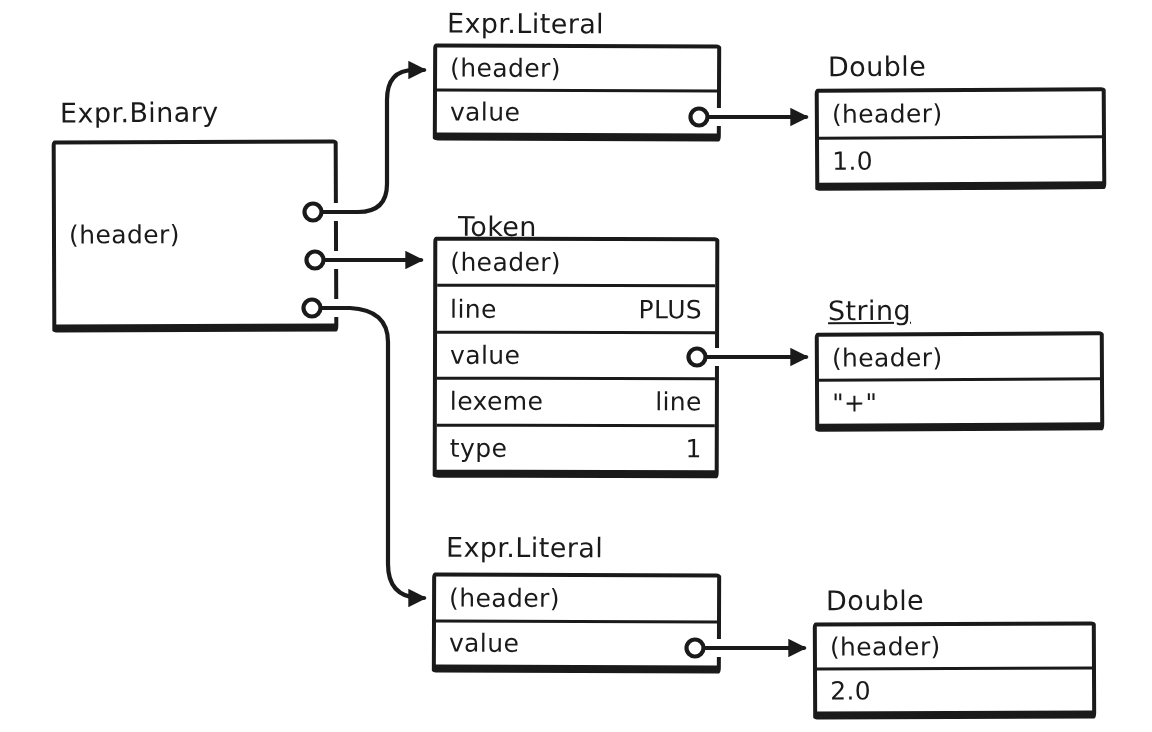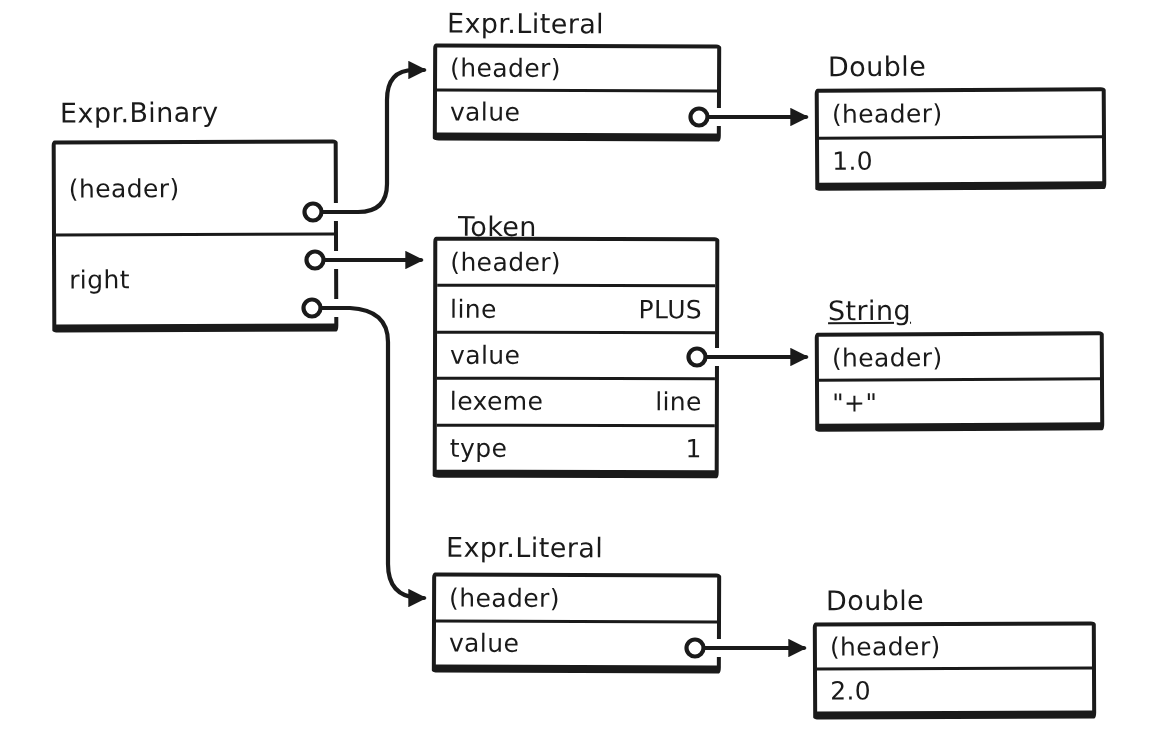--- a/index.html
+++ b/index.html
@@ -83,23 +83,20 @@
 </style>
 </head>
 <body>
 
 <div class="canvas">
 
   <div class="node-title t-expr-binary">Expr.Binary</div>
   <div class="node-box b-expr-binary">
     <div class="row">
         <span class="lbl">(header)</span>
-      </div>
-    <div class="row">
-        <span class="lbl">right</span>
       </div>
   </div>
 
   <div class="node-title t-expr-literal-top">Expr.Literal</div>
   <div class="node-box b-expr-literal-top">
     <div class="row">
         <span class="lbl">(header)</span>
       </div>
     <div class="row">
         <span class="lbl">value</span>

